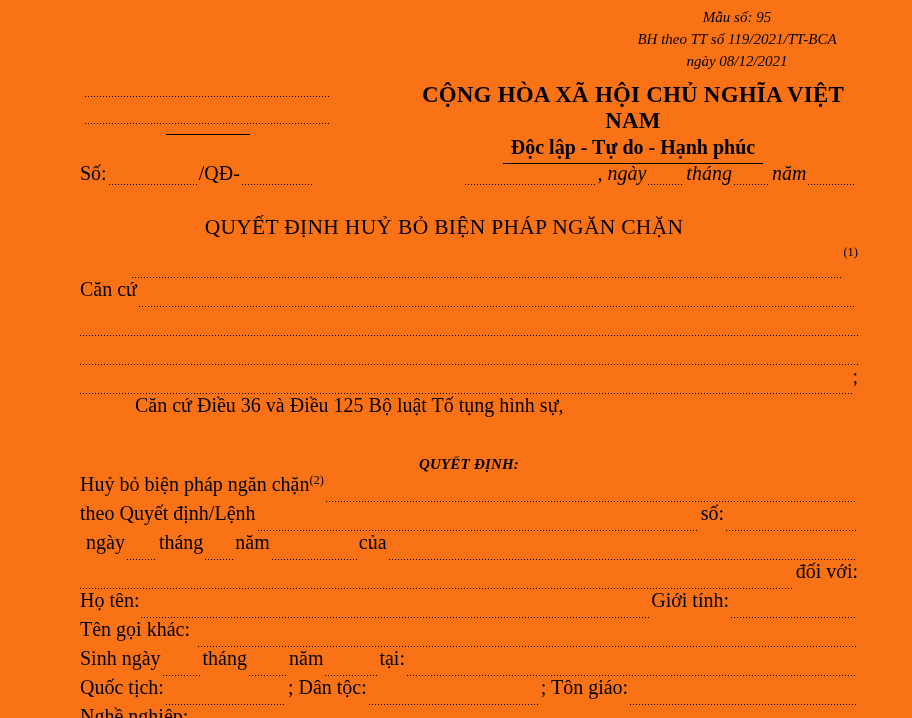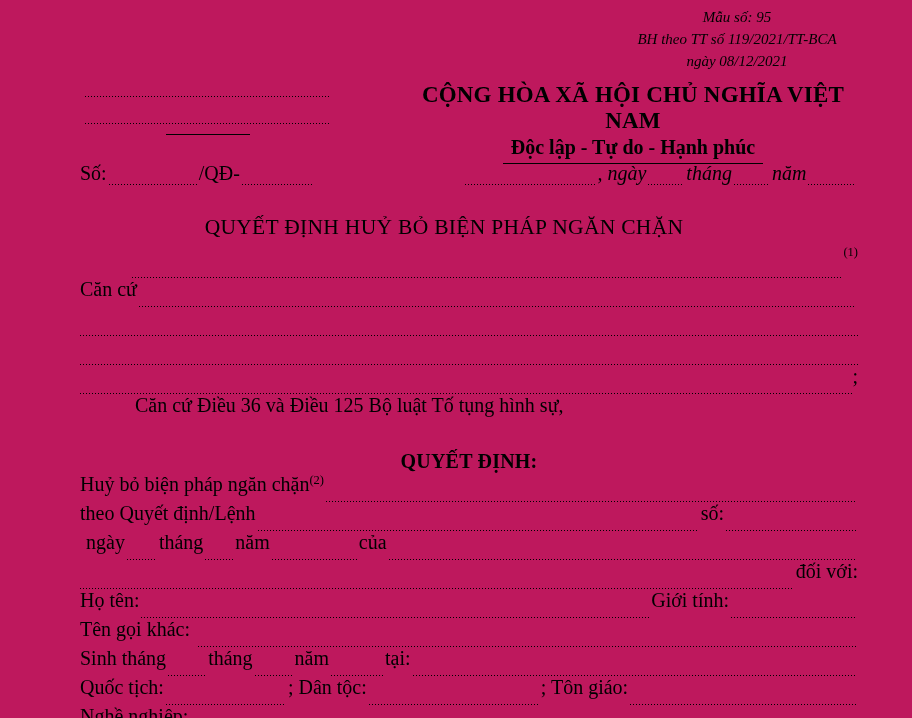--- a/index.html
+++ b/index.html
@@ -1,19 +1,19 @@
 <!DOCTYPE html>
 <html><head>
 <meta charset="utf-8">
 <style>
   html,body{margin:0;padding:0;}
   .page{
     position:relative;
     width:912px;height:718px;
-    background:#be185d;color:#000;
+    background:#f97316;color:#000;
     font-family:"Liberation Serif","DejaVu Serif",serif;
     font-size:20px;
     overflow:hidden;
   }
   
   .ref-block{
     position:absolute;top:6px;left:612px;width:250px;
     text-align:center;font-style:italic;font-size:15px;line-height:22px;
   }
   
@@ -43,21 +43,21 @@
   .doc-title{position:absolute;top:215px;left:30px;width:828px;text-align:center;
              font-weight:normal;font-size:21.5px;letter-spacing:.3px;}
   
   .body{position:absolute;top:252px;left:80px;width:778px;}
   .row{display:flex;align-items:baseline;height:29px;}
   .row.h26{height:26px;}
   .ml6{margin-left:6px;} .ml30{} .ml43{margin-left:55px;}
   .ml52{margin-left:52px;} .ml55{}
   .sup{font-size:12.5px;position:relative;top:-7px;}
   .decide{height:50px;display:flex;align-items:flex-end;justify-content:center;
-          font-weight:bold;font-size:20px;letter-spacing:.2px;}
+          font-weight:bold;font-size:15px;letter-spacing:.2px;font-style:italic;}
   .lbl{white-space:nowrap;}
 </style>
 </head>
 <body>
 
 <div class="page">
 
   <div class="ref-block">
     <div>Mẫu số: 95</div>
     <div>BH theo TT số 119/2021/TT-BCA</div>
@@ -158,21 +158,21 @@
       <span class="lbl">Giới tính:</span>
       <span class="f w125"></span>
     </div>
 
     <div class="row">
       <span class="lbl">Tên gọi khác:</span>
       <span class="f fx" style="margin-left:8px;"></span>
     </div>
 
     <div class="row">
-      <span class="lbl">Sinh tháng</span>
+      <span class="lbl">Sinh ngày</span>
       <span class="f w38"></span>
       <span class="lbl">tháng</span>
       <span class="f w38"></span>
       <span class="lbl">năm</span>
       <span class="f w52"></span>
       <span class="lbl">tại:</span>
       <span class="f fx"></span>
     </div>
 
     <div class="row">

